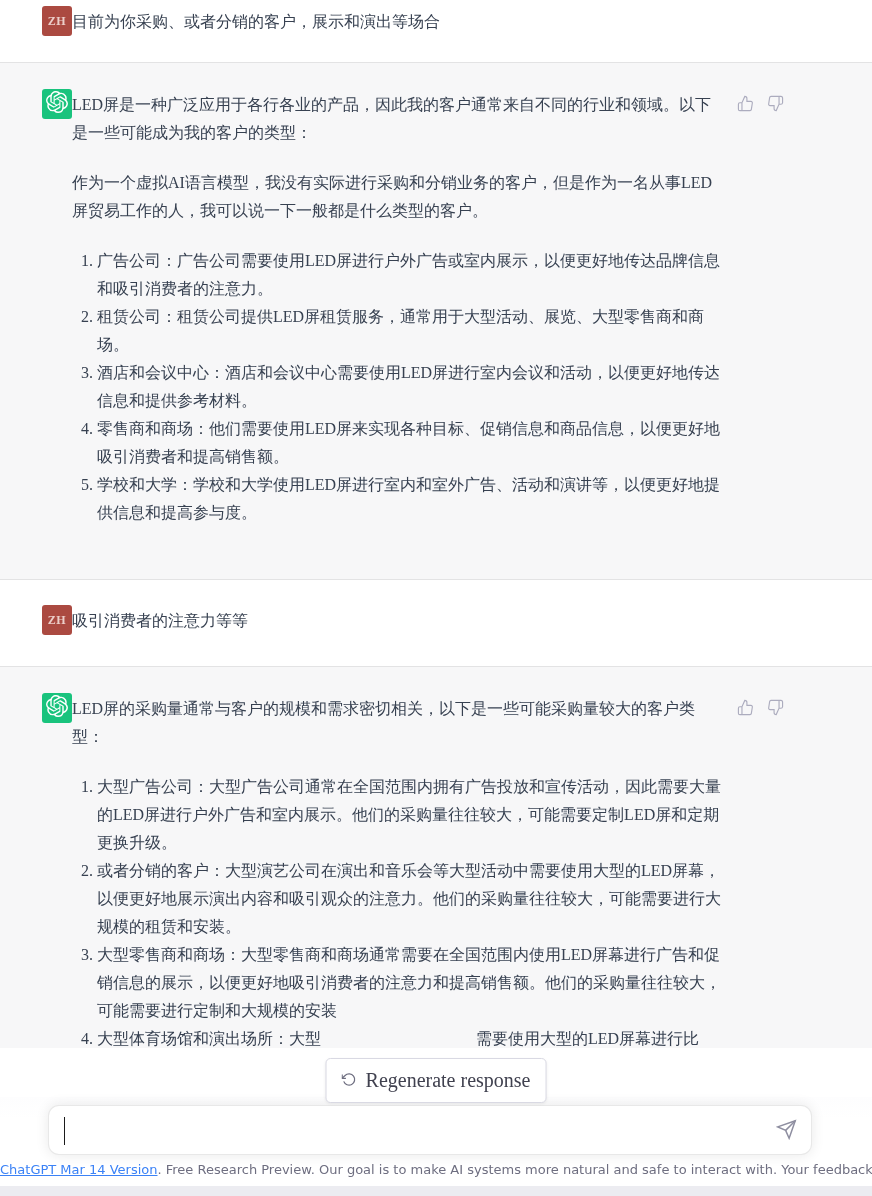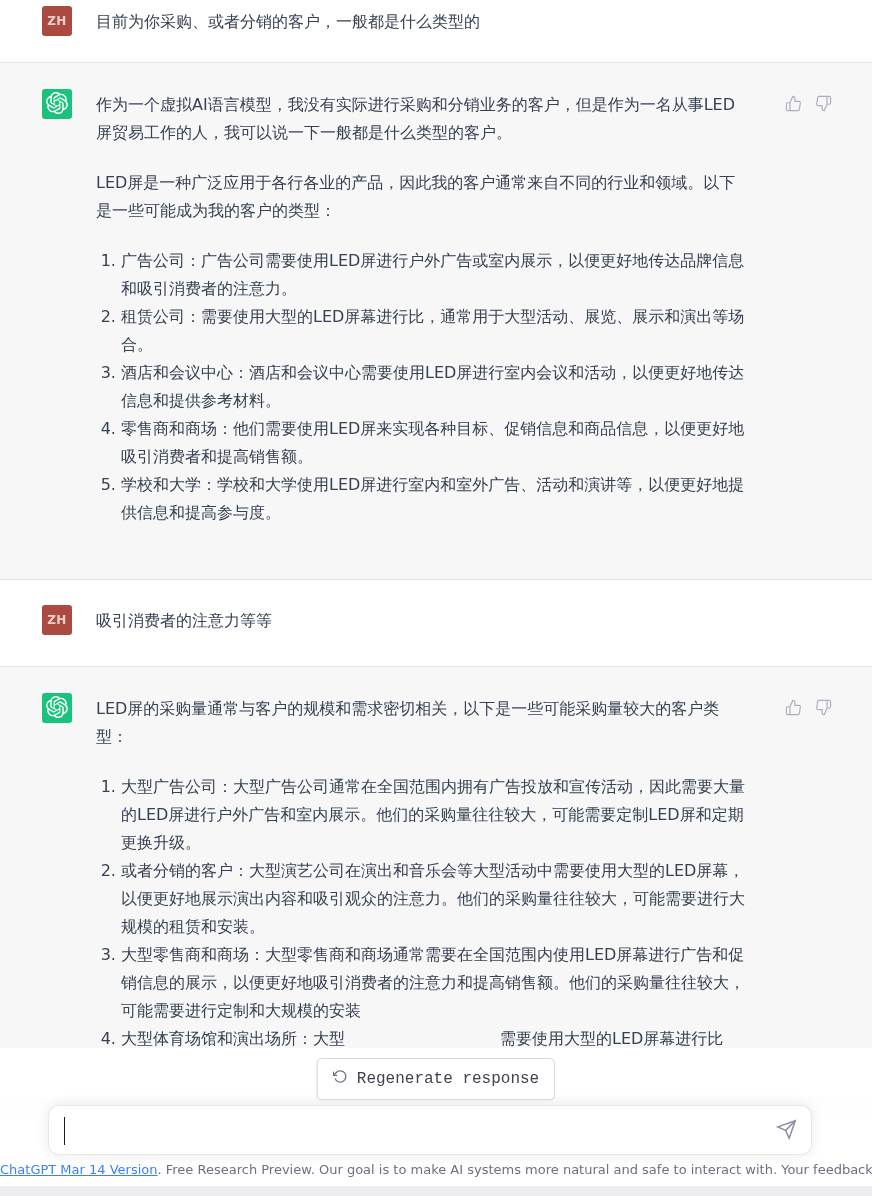--- a/index.html
+++ b/index.html
@@ -13,23 +13,23 @@
   }
   .msg { width: 100%; }
   .msg.assistant {
     background: #f7f7f8;
     border-top: 1px solid rgba(0,0,0,0.08);
     border-bottom: 1px solid rgba(0,0,0,0.08);
   }
   .msg-inner {
     display: flex;
     align-items: flex-start;
-    gap: 24px;
     padding-left: 42px;
     padding-right: 20px;
+    font-family: Liberation Serif, serif;
   }
   .msg.user1 .msg-inner { padding-top: 6px; padding-bottom: 26px; }
   .msg.user2 .msg-inner { padding-top: 25px; padding-bottom: 31px; }
   .msg.assistant1 .msg-inner { padding-top: 26px; padding-bottom: 30px; }
   .msg.assistant2 { height: 382px; overflow: hidden; border-bottom: none; }
   .msg.assistant2 .msg-inner { padding-top: 26px; }
 
   .avatar {
     flex: 0 0 30px;
     width: 30px; height: 30px;
@@ -71,26 +71,26 @@
     left: 50%;
     top: 1058px;
     transform: translateX(-50%);
     display: flex;
     align-items: center;
     gap: 9px;
     background: #ffffff;
     border: 1px solid #d9d9e3;
     border-radius: 5px;
     padding: 10px 15px;
-    font-size: 16px;
+    font-size: 20px;
     color: #40414f;
     box-shadow: 0 1px 3px rgba(0,0,0,0.06);
     z-index: 6;
     cursor: pointer;
-    font-family: Liberation Mono, monospace;
+    font-family: Liberation Serif, serif;
   }
   .regenerate-btn svg { width: 15px; height: 15px; stroke: #6e6e80; fill: none; stroke-width: 2; }
 
   .bottom-area {
     position: absolute;
     left: 0; top: 1097px;
     width: 872px; height: 89px;
     background: linear-gradient(#fdfdfe, #ffffff 25%);
     z-index: 4;
   }
@@ -149,39 +149,39 @@
     background: #ececf1;
     z-index: 7;
   }
 </style>
 </head>
 <body>
 
 <div class="msg user1">
   <div class="msg-inner">
     <div class="avatar user">ZH</div>
-    <div class="bubble-text">目前为你采购、或者分销的客户，一般都是什么类型的</div>
+    <div class="bubble-text">目前为你采购、或者分销的客户，展示和演出等场合</div>
   </div>
 </div>
 
 <div class="msg assistant assistant1">
   <div class="msg-inner">
     <div class="avatar assistant">
       <span>
         <svg viewBox="0 0 24 24" fill="#ffffff" xmlns="http://www.w3.org/2000/svg">
             <path d="M22.2819 9.8211a5.9847 5.9847 0 0 0-.5157-4.9108 6.0462 6.0462 0 0 0-6.5098-2.9A6.0651 6.0651 0 0 0 4.9807 4.1818a5.9847 5.9847 0 0 0-3.9977 2.9 6.0462 6.0462 0 0 0 .7427 7.0966 5.98 5.98 0 0 0 .511 4.9107 6.051 6.051 0 0 0 6.5146 2.9001A5.9847 5.9847 0 0 0 13.2599 24a6.0557 6.0557 0 0 0 5.7718-4.2058 5.9894 5.9894 0 0 0 3.9977-2.9001 6.0557 6.0557 0 0 0-.7475-7.073zm-9.022 12.6081a4.4755 4.4755 0 0 1-2.8764-1.0408l.1419-.0804 4.7783-2.7582a.7948.7948 0 0 0 .3927-.6813v-6.7369l2.02 1.1686a.071.071 0 0 1 .038.052v5.5826a4.504 4.504 0 0 1-4.4945 4.4944zm-9.6607-4.1254a4.4708 4.4708 0 0 1-.5346-3.0137l.142.0852 4.783 2.7582a.7712.7712 0 0 0 .7806 0l5.8428-3.3685v2.3324a.0804.0804 0 0 1-.0332.0615L9.74 19.9502a4.4992 4.4992 0 0 1-6.1408-1.6464zM2.3408 7.8956a4.485 4.485 0 0 1 2.3655-1.9728V11.6a.7664.7664 0 0 0 .3879.6765l5.8144 3.3543-2.0201 1.1685a.0757.0757 0 0 1-.071 0l-4.8303-2.7865A4.504 4.504 0 0 1 2.3408 7.8956zm16.5963 3.8558L13.1038 8.364 15.1192 7.2a.0757.0757 0 0 1 .071 0l4.8303 2.7913a4.4944 4.4944 0 0 1-.6765 8.1042v-5.6772a.79.79 0 0 0-.407-.667zm2.0107-3.0231l-.142-.0852-4.7735-2.7818a.7759.7759 0 0 0-.7854 0L9.409 9.2297V6.8974a.0662.0662 0 0 1 .0284-.0615l4.8303-2.7866a4.4992 4.4992 0 0 1 6.6802 4.66zM8.3065 12.863l-2.02-1.1638a.0804.0804 0 0 1-.038-.0567V6.0742a4.4992 4.4992 0 0 1 7.3757-3.4537l-.142.0805L8.704 5.459a.7948.7948 0 0 0-.3927.6813zm1.0976-2.3654l2.602-1.4998 2.6069 1.4998v2.9994l-2.5974 1.4997-2.6067-1.4997z"></path>
           </svg>
       </span>
     </div>
     <div class="bubble-text">
+      <p>LED屏是一种广泛应用于各行各业的产品，因此我的客户通常来自不同的行业和领域。以下是一些可能成为我的客户的类型：</p>
       <p>作为一个虚拟AI语言模型，我没有实际进行采购和分销业务的客户，但是作为一名从事LED屏贸易工作的人，我可以说一下一般都是什么类型的客户。</p>
-      <p>LED屏是一种广泛应用于各行各业的产品，因此我的客户通常来自不同的行业和领域。以下是一些可能成为我的客户的类型：</p>
       <ol>
         <li>广告公司：广告公司需要使用LED屏进行户外广告或室内展示，以便更好地传达品牌信息和吸引消费者的注意力。</li>
-        <li>租赁公司：需要使用大型的LED屏幕进行比，通常用于大型活动、展览、展示和演出等场合。</li>
+        <li>租赁公司：租赁公司提供LED屏租赁服务，通常用于大型活动、展览、大型零售商和商场。</li>
         <li>酒店和会议中心：酒店和会议中心需要使用LED屏进行室内会议和活动，以便更好地传达信息和提供参考材料。</li>
         <li>零售商和商场：他们需要使用LED屏来实现各种目标、促销信息和商品信息，以便更好地吸引消费者和提高销售额。</li>
         <li>学校和大学：学校和大学使用LED屏进行室内和室外广告、活动和演讲等，以便更好地提供信息和提高参与度。</li>
       </ol>
     </div>
     <div class="feedback">
       <span>
         <svg viewBox="0 0 24 24">
             <path d="M14 9V5a3 3 0 0 0-3-3l-4 9v11h11.28a2 2 0 0 0 2-1.7l1.38-9a2 2 0 0 0-2-2.3zM7 22H4a2 2 0 0 1-2-2v-7a2 2 0 0 1 2-2h3"></path>
           </svg>

